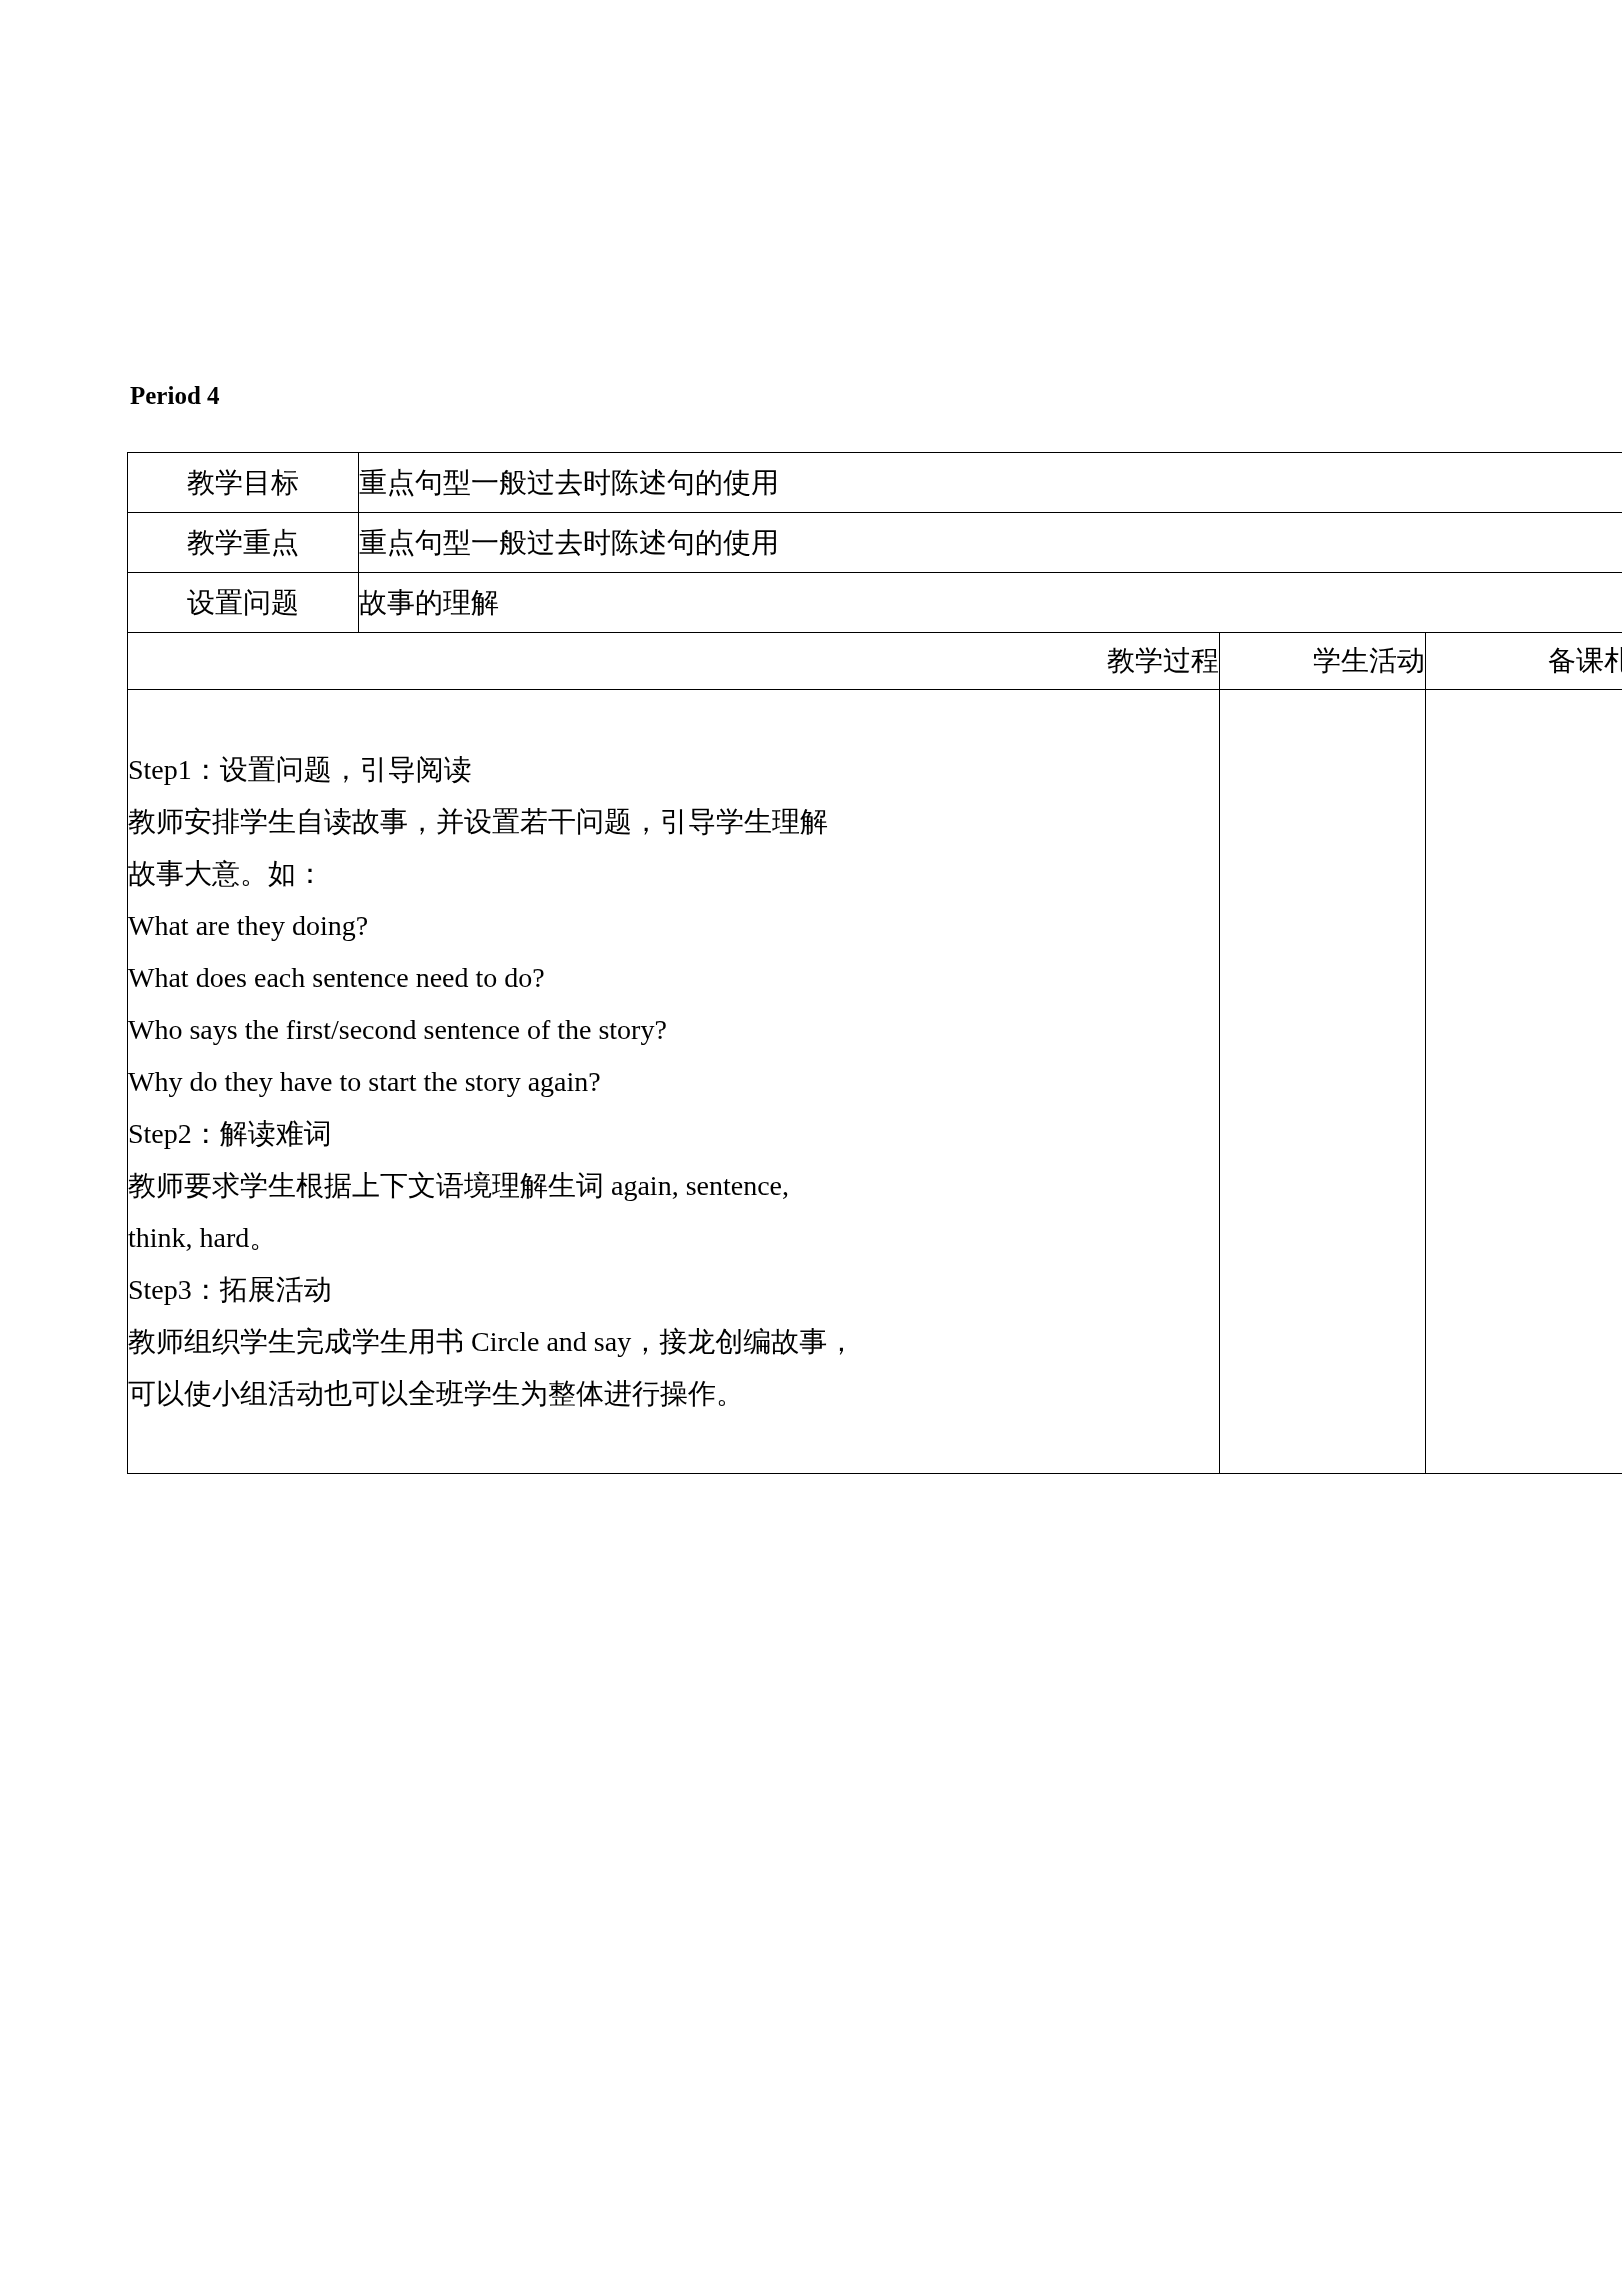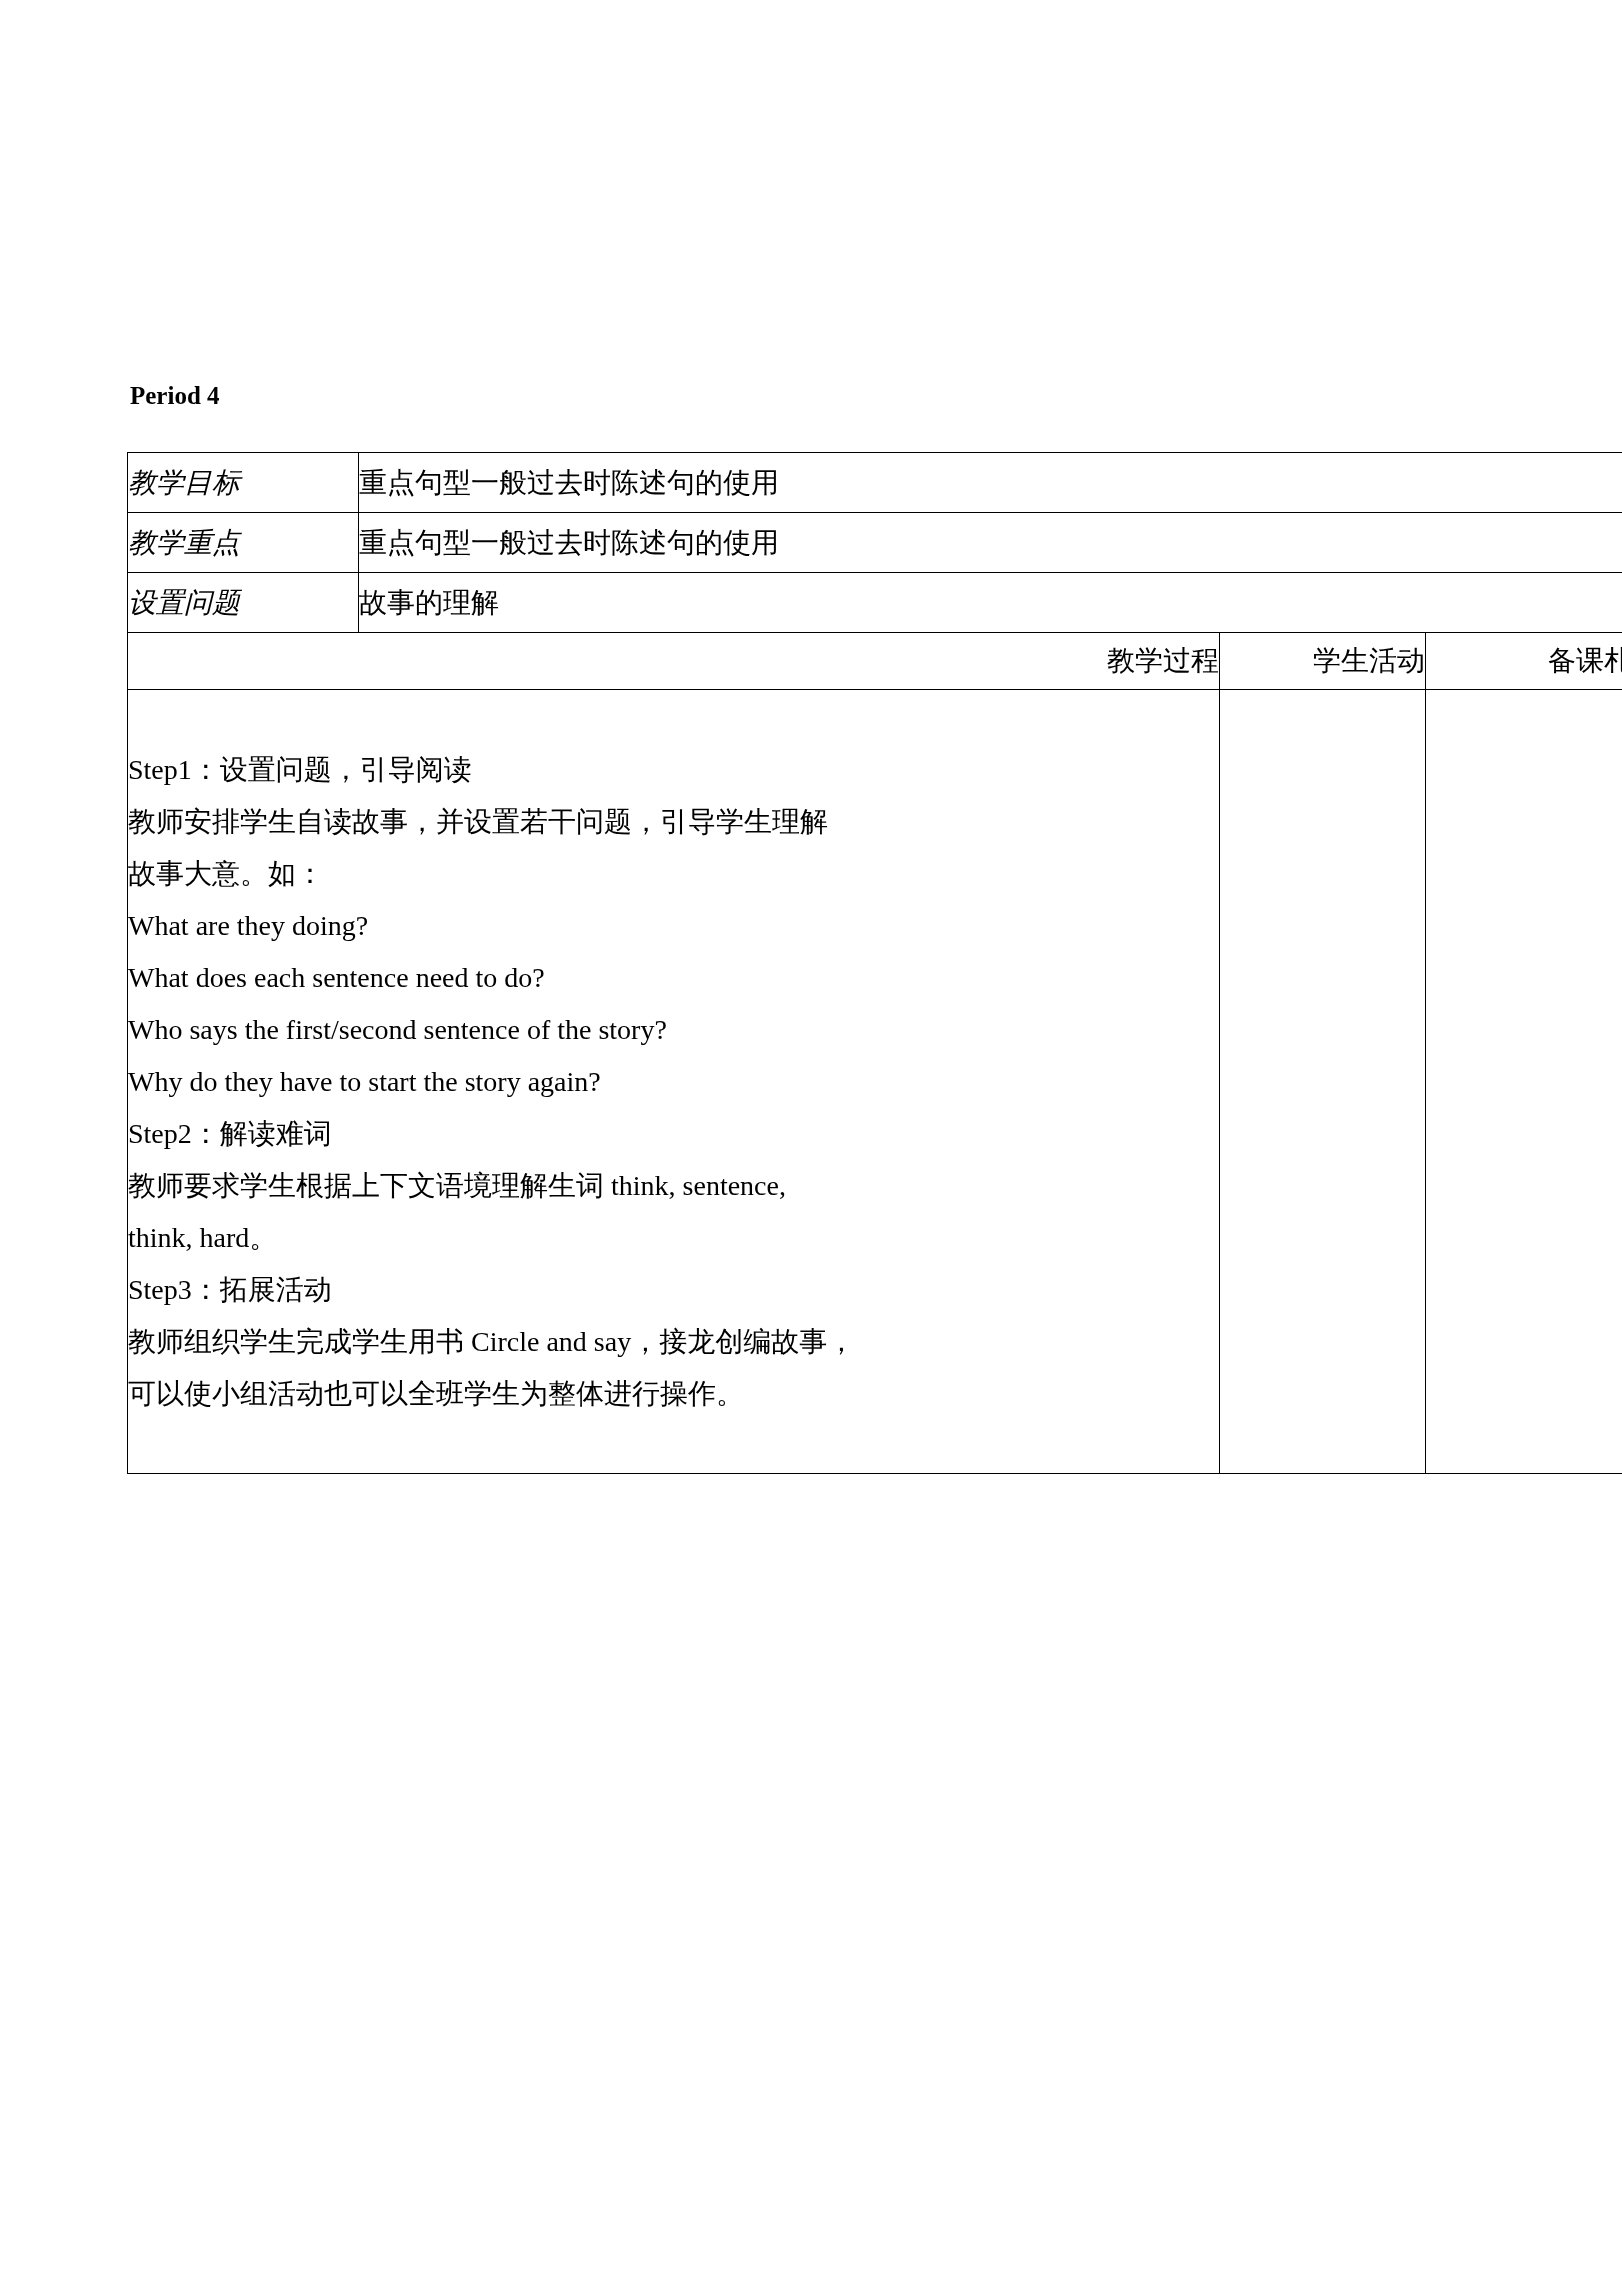--- a/index.html
+++ b/index.html
@@ -62,25 +62,24 @@
     padding: 0;
     font-size: 28px;
   }
 
   .col-label { width: 231px; }
   .col-main  { width: 861px; }
   .col-act   { width: 206px; }
   .col-note  { width: 235px; }
 
   .cell-label {
-    text-align: left;
+    text-align: center;
     height: 59px;
     font-size: 28px;
     line-height: 59px;
-    font-style: italic;
   }
   .cell-value {
     text-align: left;
     height: 59px;
     padding-left: 78px;
     font-size: 28px;
     line-height: 59px;
   }
   .cell-header {
     text-align: right;
@@ -154,21 +153,21 @@
       <tr>
         <td class="cell-body" colspan="2">
           <div class="body-line">Step1：设置问题，引导阅读</div>
           <div class="body-line cn">教师安排学生自读故事，并设置若干问题，引导学生理解</div>
           <div class="body-line cn">故事大意。如：</div>
           <div class="body-line">What are they doing?</div>
           <div class="body-line">What does each sentence need to do?</div>
           <div class="body-line">Who says the first/second sentence of the story?</div>
           <div class="body-line">Why do they have to start the story again?</div>
           <div class="body-line">Step2：解读难词</div>
-          <div class="body-line cn">教师要求学生根据上下文语境理解生词  think, sentence,</div>
+          <div class="body-line cn">教师要求学生根据上下文语境理解生词  again, sentence,</div>
           <div class="body-line">think, hard。</div>
           <div class="body-line">Step3：拓展活动</div>
           <div class="body-line cn">教师组织学生完成学生用书 Circle and say，接龙创编故事，</div>
           <div class="body-line cn">可以使小组活动也可以全班学生为整体进行操作。</div>
         </td>
         <td class="cell-blank"></td>
         <td class="cell-blank"></td>
       </tr>
     </tbody>
   </table>

